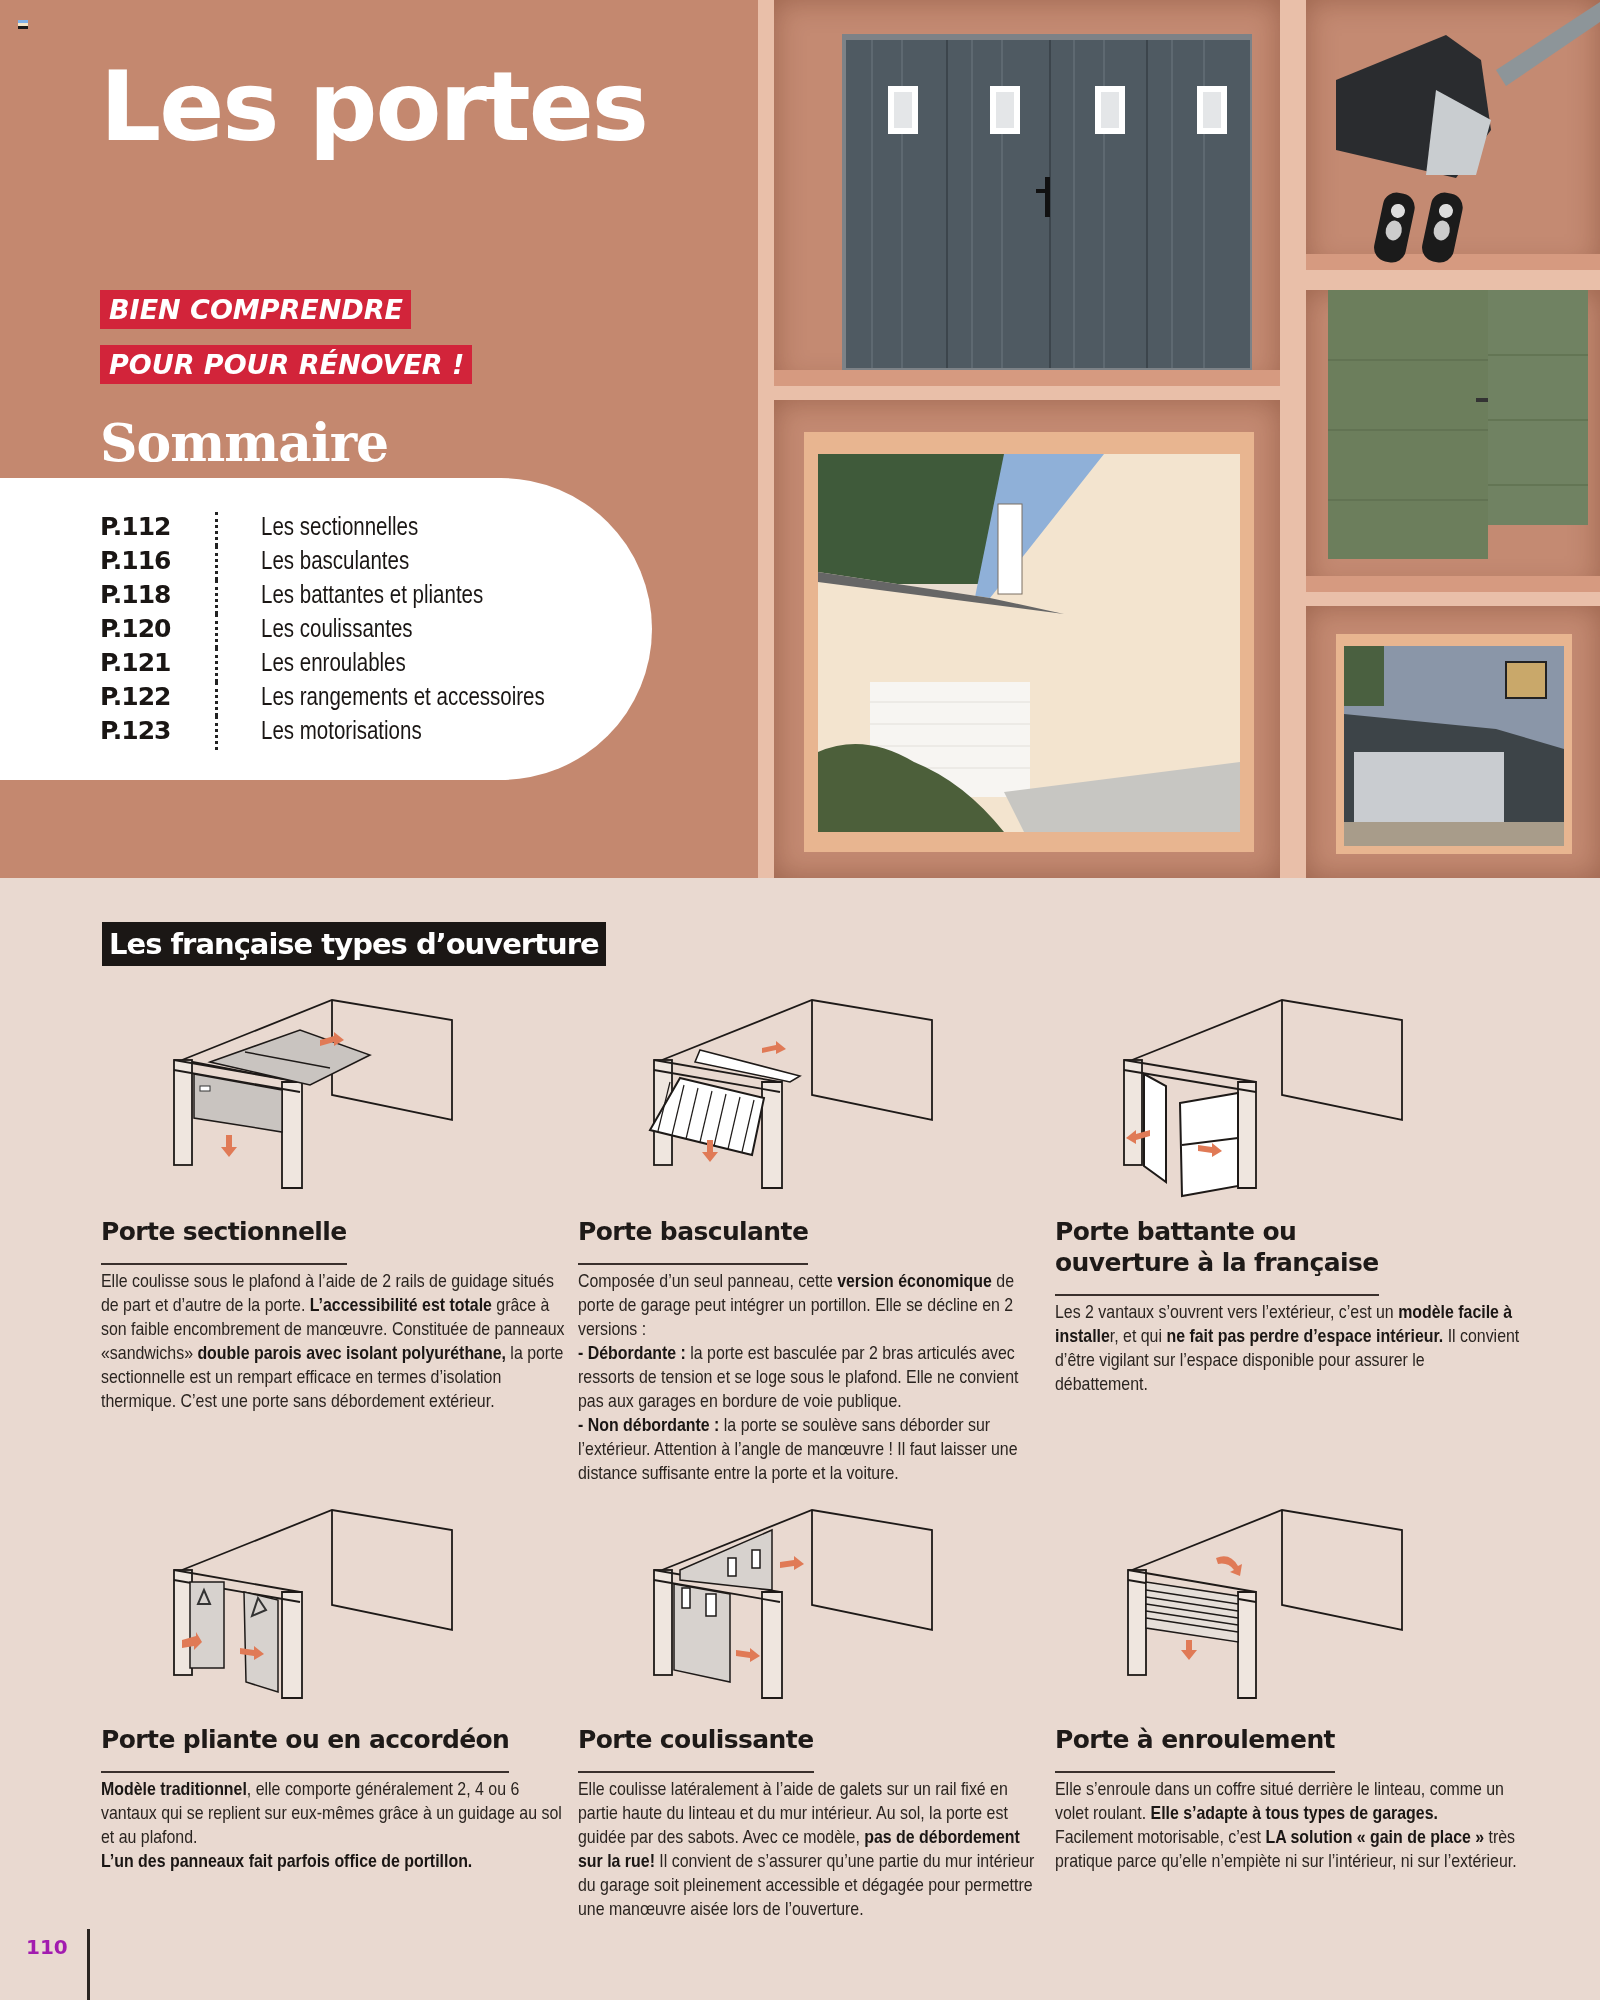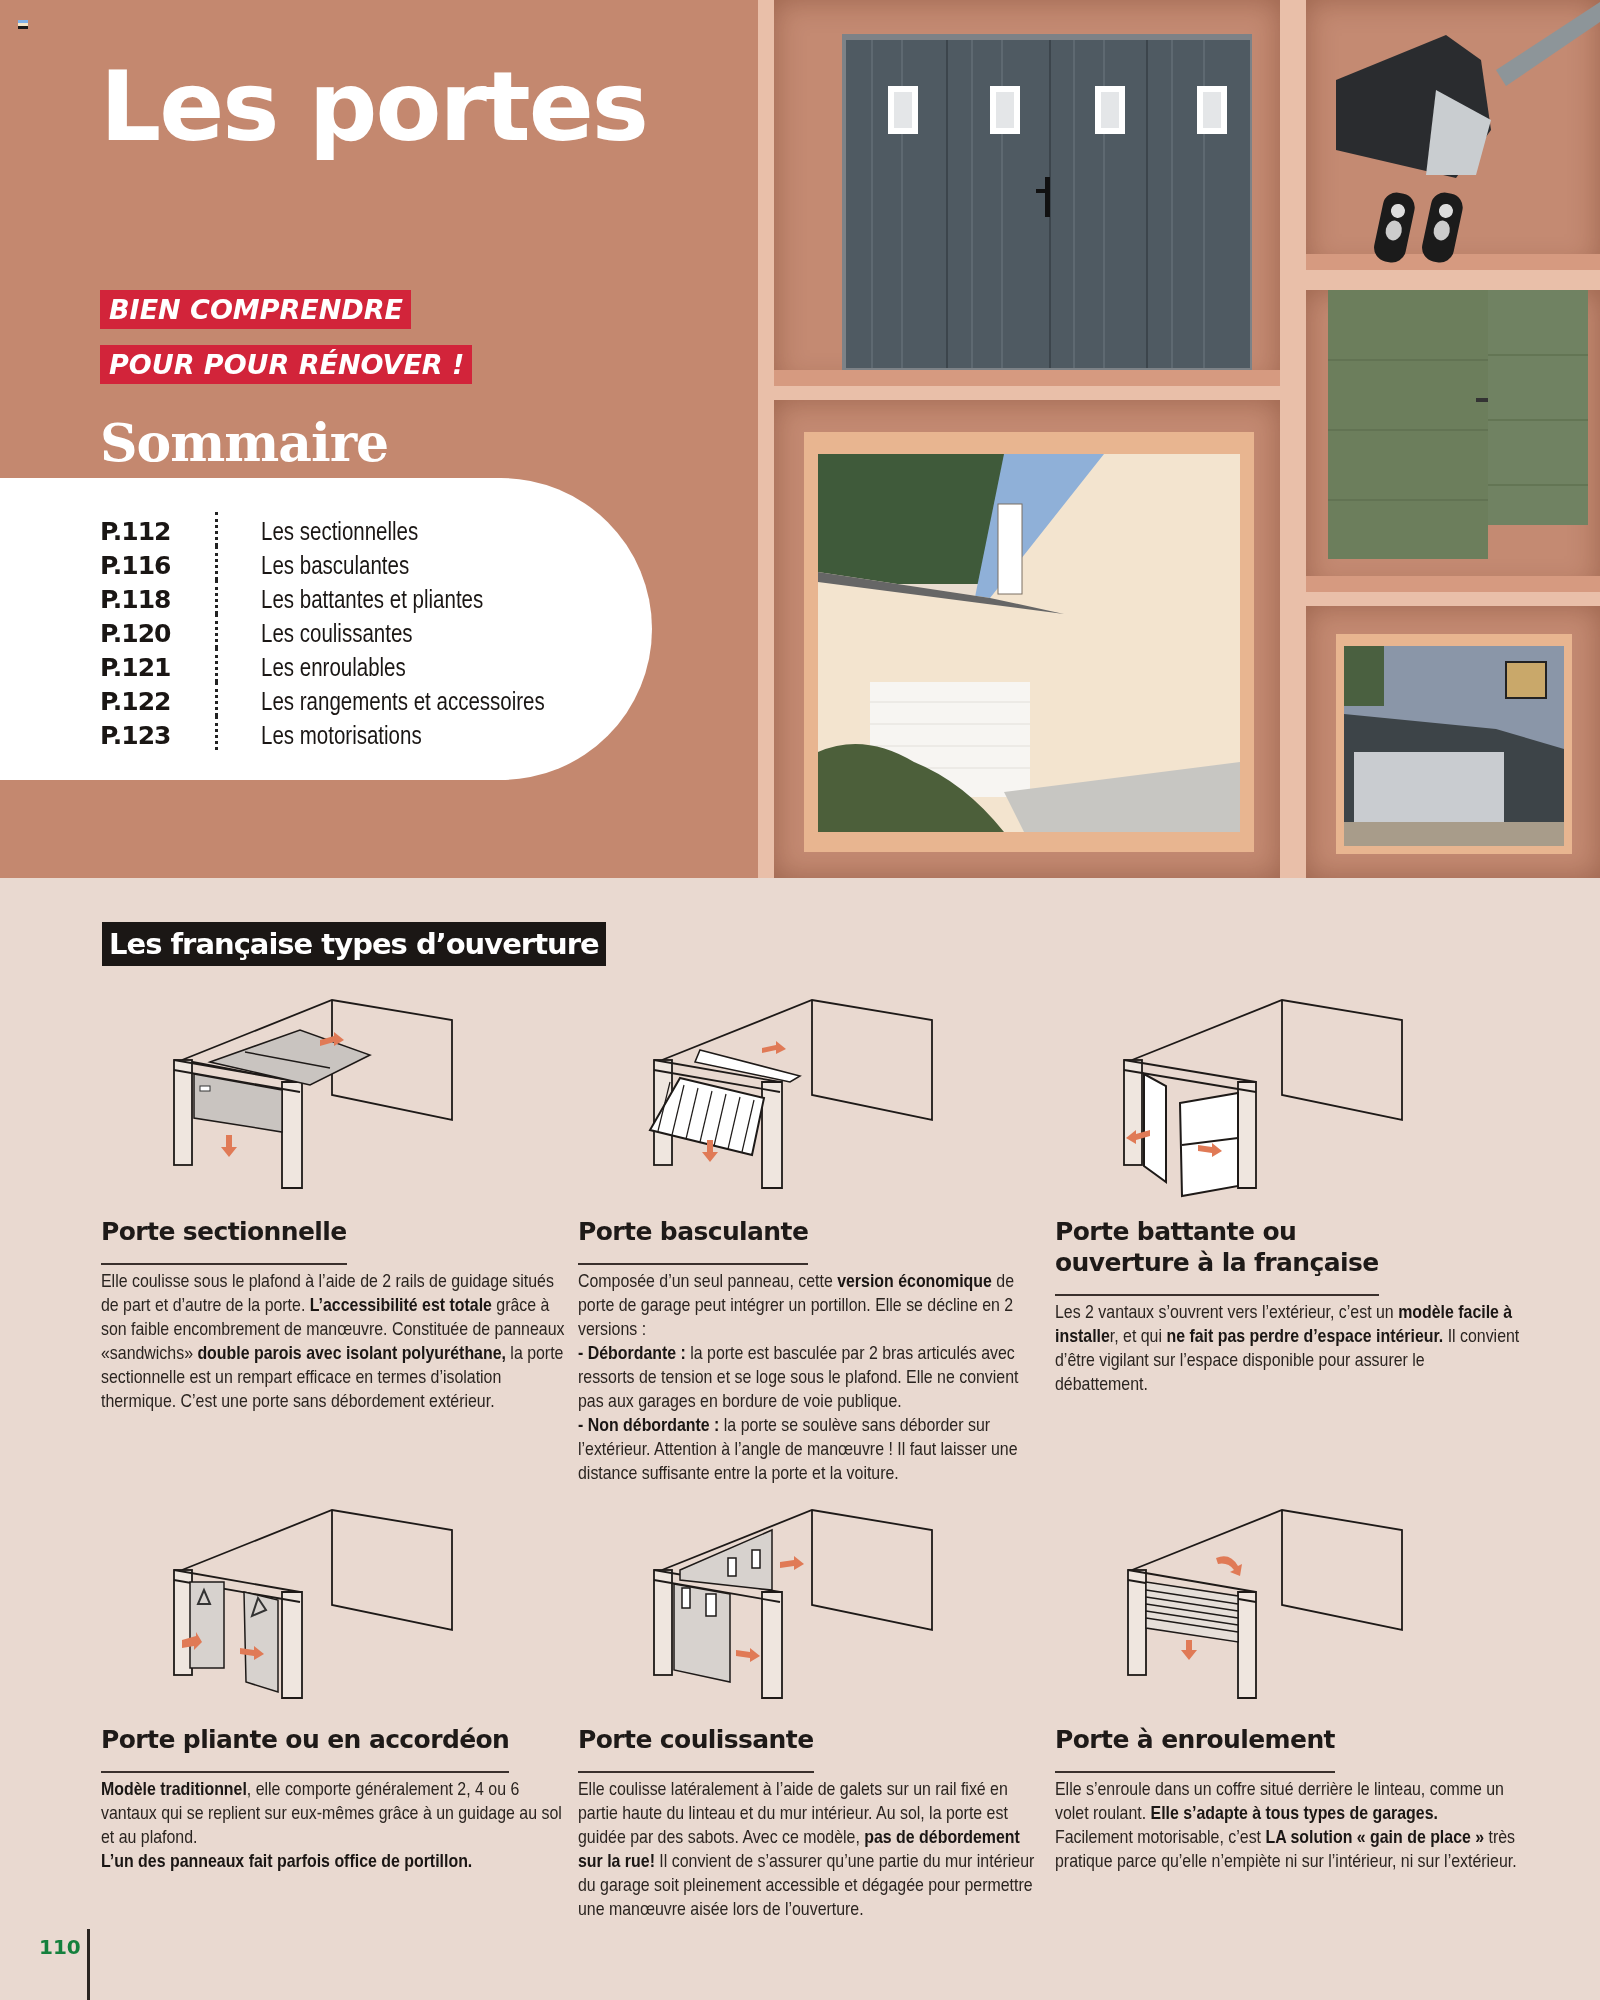--- a/index.html
+++ b/index.html
@@ -10,39 +10,39 @@
   .hero { position: absolute; left: 0; top: 0; width: 1600px; height: 878px; background: #737373; }
   .hero-left { position: absolute; left: 0; top: 0; width: 758px; height: 878px; background: #c4886f; }
   .flag-icon { position: absolute; left: 18px; top: 20px; width: 10px; height: 9px; }
   .flag-icon span { display:block; height:3px; }
   .title { position: absolute; left: 100px; top: 58px; color: #fff; font-family: "DejaVu Sans", sans-serif; font-weight: bold; font-size: 96px; line-height: 98px; letter-spacing: -2px; }
   .tagline { position: absolute; left: 100px; top: 278px; }
   .tagline div { display: inline-block; background: #d2243a; color: #fff; font-family: "DejaVu Sans", sans-serif; font-weight: bold; font-style: italic; font-size: 27px; line-height: 38px; padding: 1px 8px 0 9px; margin-bottom: 4px; margin-top: 12px; }
   .summary-title { position: absolute; left: 100px; top: 412px; color: #fff; font-family: "DejaVu Serif", serif; font-weight: bold; font-size: 52px; letter-spacing: -1px; }
   .summary-box { position: absolute; left: 0; top: 478px; width: 652px; height: 302px; background: #fff; border-radius: 0 151px 151px 0; }
   .toc { position: absolute; left: 100px; top: 512px; }
-  .toc-row { display: flex; align-items: flex-end; height: 34px; gap: 25px; }
+  .toc-row { display: flex; align-items: flex-start; height: 34px; gap: 25px; }
   .toc-page { width: 88px; font-family: "DejaVu Sans", sans-serif; font-weight: bold; font-size: 25px; color: #1a1614; letter-spacing: -1px; }
   .toc-sep { width: 2px; height: 34px; border-left: 3px dotted #222; margin-left: 2px; margin-right: 18px; }
   .toc-label { font-family: "Liberation Sans Narrow", "Liberation Sans", sans-serif; font-size: 25px; color: #1a1614; transform: scaleX(0.82); transform-origin: left center; white-space: nowrap; }
 
   
   .grid-bg { position: absolute; left: 758px; top: 0; width: 842px; height: 878px; background: #e9bfa9; }
   .cell { position: absolute; background: #c48a72; box-shadow: inset 0 0 30px rgba(80,30,10,0.35); }
   .cell .shelf { position: absolute; left: 0; right: 0; bottom: 0; height: 16px; background: #d69a80; }
   .photo { position: absolute; overflow: hidden; }
 
   
   .section-title { position: absolute; left: 102px; top: 922px; background: #1b1715; color: #fff; font-family: "DejaVu Sans", sans-serif; font-weight: bold; font-size: 29px; line-height: 44px; padding: 0 7px; letter-spacing: -1px; }
   .illus { position: absolute; width: 310px; height: 210px; }
   .type { position: absolute; width: 460px; }
   .type h3 { font-family: "DejaVu Sans", sans-serif; font-weight: bold; font-size: 25px; line-height: 31px; color: #1e1a18; letter-spacing: -0.6px; display: inline-block; border-bottom: 2px solid #3a302c; padding-bottom: 16px; margin-bottom: 4px; }
   .type p { font-family: "Liberation Sans", sans-serif; font-size: 18.5px; line-height: 24px; color: #2a2420; transform: scaleX(0.86); transform-origin: left top; width: 540px; }
   .type p b { color: #1a1614; }
-  .page-num { position: absolute; left: 26px; top: 1935px; font-family: "DejaVu Sans", sans-serif; font-weight: bold; font-size: 20px; color: #15803d; margin-left: 13px; }
+  .page-num { position: absolute; left: 26px; top: 1935px; font-family: "DejaVu Sans", sans-serif; font-weight: bold; font-size: 20px; color: #a21caf; }
   .page-line { position: absolute; left: 87px; top: 1929px; width: 3px; height: 71px; background: #2a2420; }
 </style>
 </head>
 <body>
 
 <div class="hero">
   <div class="hero-left"></div>
 
   <div class="flag-icon">
     <span style="background:#7fb0e6"></span>

